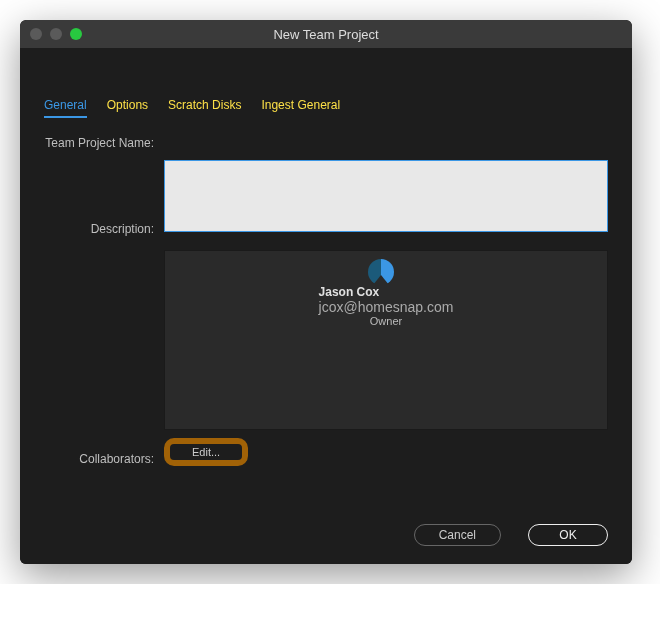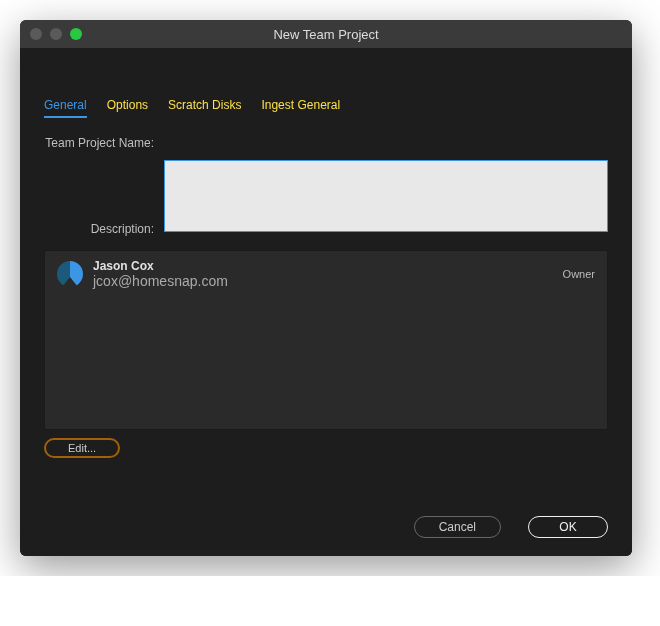--- a/index.html
+++ b/index.html
@@ -109,20 +109,21 @@
     .collab-list {
       background: #2a2a2a;
       border: 1px solid #1a1a1a;
       min-height: 180px;
       margin-bottom: 8px;
     }
     .collab-item {
       display: flex;
       align-items: center;
       padding: 8px 12px;
+      flex-direction: column;
     }
     .avatar {
       width: 26px;
       height: 26px;
       border-radius: 50%;
       margin-right: 10px;
       flex-shrink: 0;
       display: flex;
       align-items: center;
       justify-content: center;
@@ -163,21 +164,21 @@
     .collab-email {
       color: #aaa;
       font-size: 14px;
     }
     .collab-status {
       color: #bbb;
       font-size: 11px;
     }
     .edit-btn {
       background: transparent;
-      border: 2px solid #a16207;
+      border: 6px solid #a16207;
       color: #ccc;
       font-size: 11px;
       padding: 2px 22px;
       border-radius: 10px;
       cursor: pointer;
     }
     .footer {
       display: flex;
       justify-content: flex-end;
       gap: 27px;
@@ -226,20 +227,21 @@
     </div>
 
     <div class="form-row">
       <div class="field-label">Description:</div>
       <div class="field-value">
         <textarea class="textarea" style=""></textarea>
       </div>
     </div>
 
     <div class="form-row" style="margin-top:14px;">
+      <div class="field-label">Collaborators:</div>
       <div class="field-value">
         <div class="collab-list">
           <div class="collab-item">
             <div class="avatar avatar-colored"></div>
             <div class="collab-info">
               <span class="collab-name">Jason Cox</span>
               <span class="collab-email">jcox@homesnap.com</span>
             </div>
             <span class="collab-status">Owner</span>
           </div>

